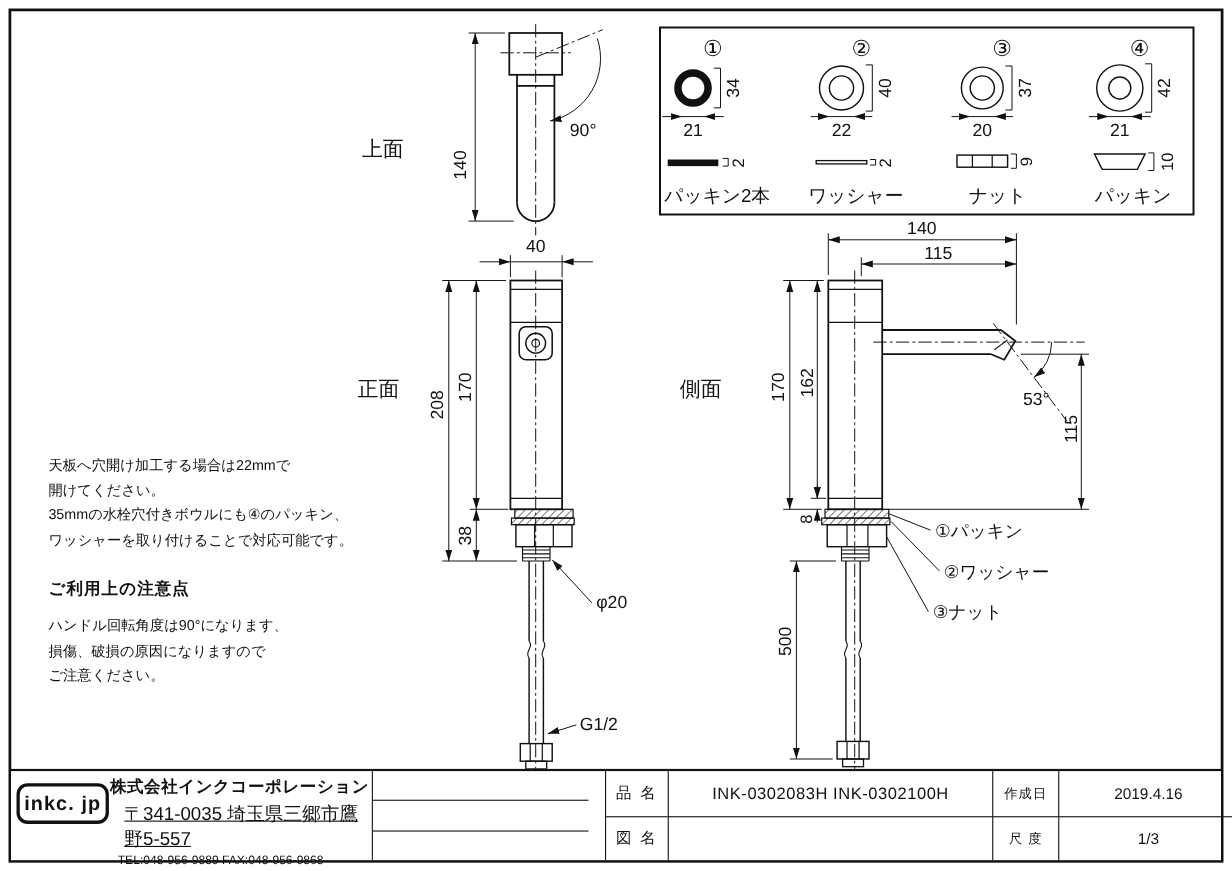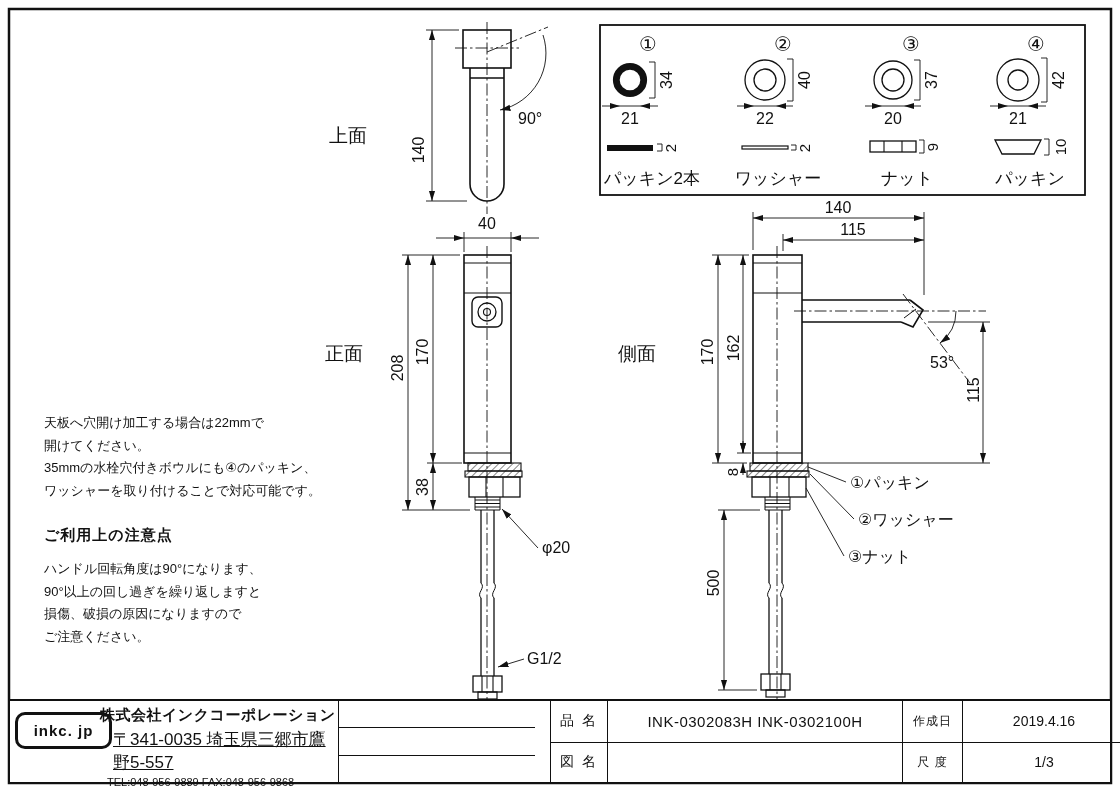--- a/index.html
+++ b/index.html
@@ -7,23 +7,23 @@
         font-family:"Liberation Sans","DejaVu Sans",sans-serif;color:#111;overflow:hidden;}
   .page svg{position:absolute;left:0;top:0;}
   .notes{position:absolute;left:44px;top:412px;width:345px;}
   .notes h3{margin:0 0 13px 0;font-size:15px;font-weight:bold;letter-spacing:1px;}
   .notes p{margin:0;font-size:13px;line-height:22.5px;white-space:nowrap;}
   .notes .gap{height:24px;}
   .tb{position:absolute;left:10px;top:699px;width:1100px;height:83px;border-top:2px solid #111;
       display:flex;box-sizing:border-box;background:#fff;}
   .tb *{box-sizing:border-box;}
   .tb-company{position:relative;width:328px;height:100%;}
-  .tb-logo{position:absolute;left:5px;top:11px;width:97px;height:37px;border:3px solid #111;
+  .tb-logo{position:absolute;left:5px;top:11px;width:84px;height:37px;border:3px solid #111;
            border-radius:10px;display:flex;align-items:center;justify-content:center;
-           font-size:15px;font-weight:bold;letter-spacing:1px;}
+           font-size:18px;font-weight:bold;letter-spacing:1px;}
   .tb-info{position:absolute;left:90px;top:5px;}
   .tb-name{font-size:15px;font-weight:bold;letter-spacing:.5px;}
   .tb-addr{font-size:17px;margin:3px 0 0 13px;text-decoration:underline;}
   .tb-tel{font-size:11px;margin:2px 0 0 7px;}
   .tb-rev{width:197px;border-left:1.5px solid #111;display:flex;flex-direction:column;}
   .tb-rev>div{flex:1;border-bottom:1px solid #111;}
   .tb-rev>div:last-child{border-bottom:none;}
   .tb-grid{width:457px;display:grid;grid-template-columns:57px 295px 60px 163px;grid-template-rows:1fr 1fr;margin-left:15px;}
   .tb-grid>div{border-left:1.5px solid #111;display:flex;align-items:center;justify-content:center;overflow:hidden;}
   .tb-grid>div.r2{border-top:1px solid #111;}
@@ -227,21 +227,20 @@
 </svg>
 
 <div class="notes">
   <p>天板へ穴開け加工する場合は22mmで</p>
   <p>開けてください。</p>
   <p>35mmの水栓穴付きボウルにも④のパッキン、</p>
   <p>ワッシャーを取り付けることで対応可能です。</p>
   <div class="gap"></div>
   <h3>ご利用上の注意点</h3>
   <p>ハンドル回転角度は90°になります、</p>
-  <p>90°以上の回し過ぎを繰り返しますと</p>
   <p>損傷、破損の原因になりますので</p>
   <p>ご注意ください。</p>
 </div>
 
 <div class="tb">
   <div class="tb-company">
     <div class="tb-logo">inkc. jp</div>
     <div class="tb-info">
       <div class="tb-name">株式会社インクコーポレーション</div>
       <div class="tb-addr">〒341-0035 埼玉県三郷市鷹野5-557</div>

